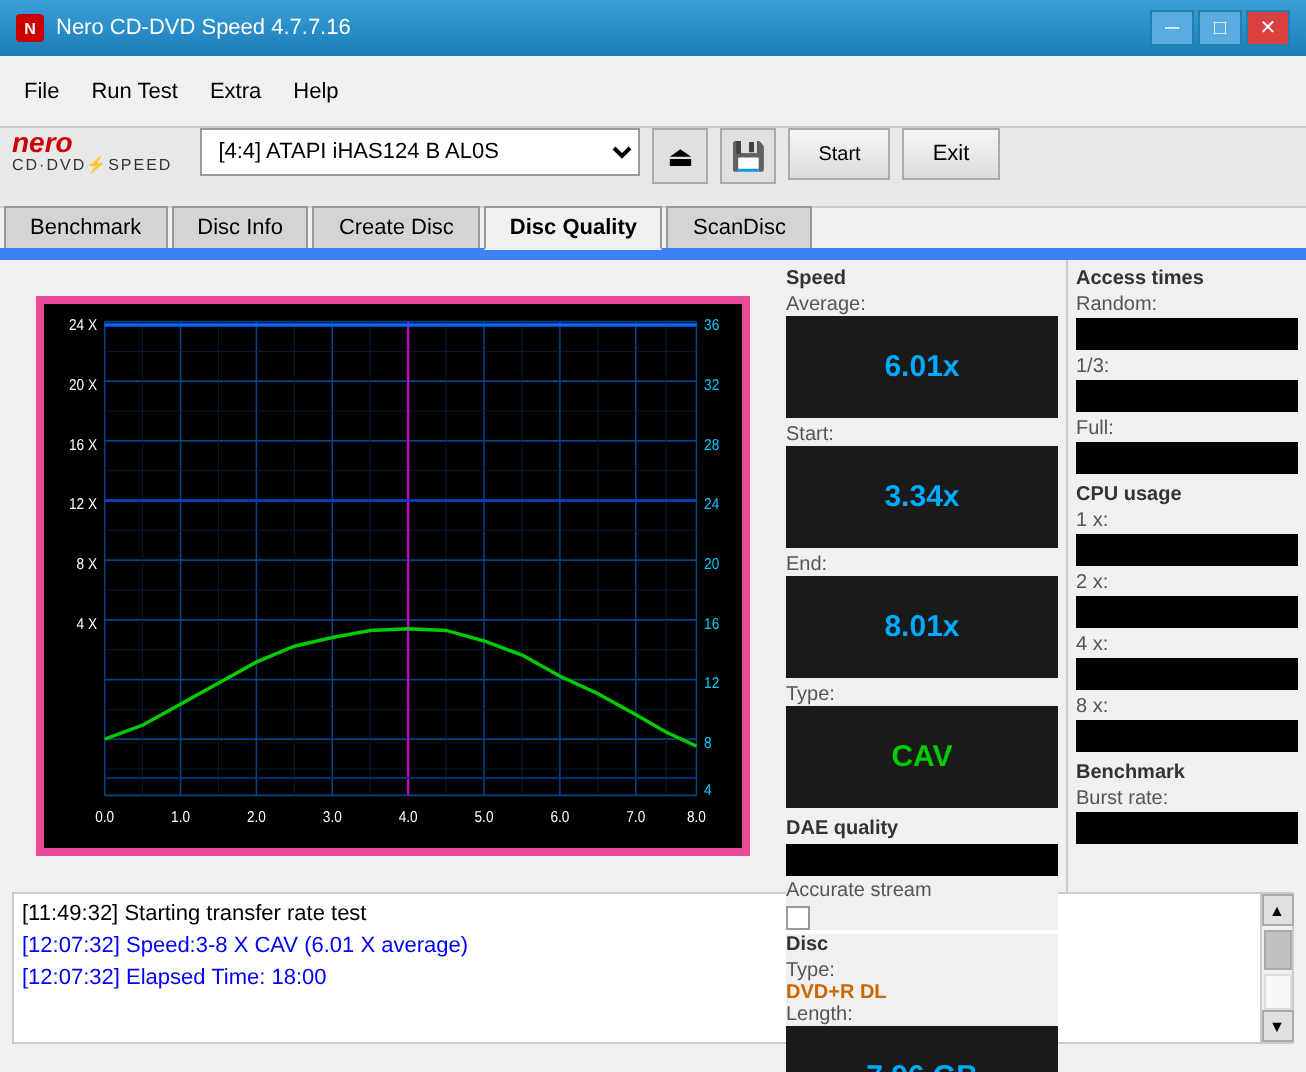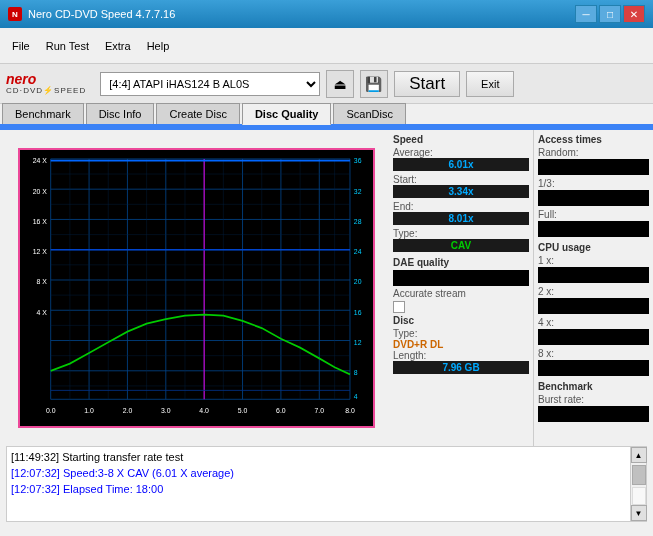--- a/index.html
+++ b/index.html
@@ -71,21 +71,20 @@
       font-size: 11px;
       cursor: pointer;
       color: #000;
     }
 
     
     .toolbar {
       background: #e8e8e8;
       height: 40px;
       display: flex;
-      align-items: center;
       padding: 0 6px;
       gap: 6px;
       border-bottom: 1px solid #ccc;
     }
     .nero-logo {
       display: flex;
       flex-direction: column;
       margin-right: 8px;
     }
     .nero-logo-top {
@@ -118,21 +117,21 @@
       align-items: center;
       justify-content: center;
       font-size: 14px;
     }
     .start-btn {
       height: 26px;
       padding: 0 14px;
       background: linear-gradient(to bottom, #f5f5f5, #ddd);
       border: 1px solid #aaa;
       cursor: pointer;
-      font-size: 17px;
+      font-size: 10px;
     }
     .exit-btn {
       height: 26px;
       padding: 0 14px;
       background: linear-gradient(to bottom, #f5f5f5, #ddd);
       border: 1px solid #aaa;
       cursor: pointer;
       font-size: 11px;
     }
 
@@ -170,21 +169,21 @@
       height: 316px;
       background: #f0f0f0;
     }
 
     
     .chart-area {
       flex: 1;
       background: #000;
       margin: 18px;
       position: relative;
-      border: 2px solid #ec4899;
+      border: 4px solid #ec4899;
     }
 
     
     .right-panel {
       width: 140px;
       padding: 4px 4px 4px 0;
       display: flex;
       flex-direction: column;
       gap: 2px;
     }
@@ -205,23 +204,23 @@
       flex-direction: column;
       margin-bottom: 3px;
     }
     .stat-label {
       font-size: 10px;
       color: #555;
     }
     .stat-value {
       background: #1a1a1a;
       color: #00aaff;
-      font-size: 10px;
+      font-size: 15px;
       font-weight: bold;
-      padding: 1px 4px;
+      padding: 17px 4px;
       text-align: center;
       min-width: 55px;
       display: inline-block;
     }
     .stat-value.green-text { color: #00cc00; }
 
     .black-bar {
       background: #000;
       height: 16px;
       width: 100%;

